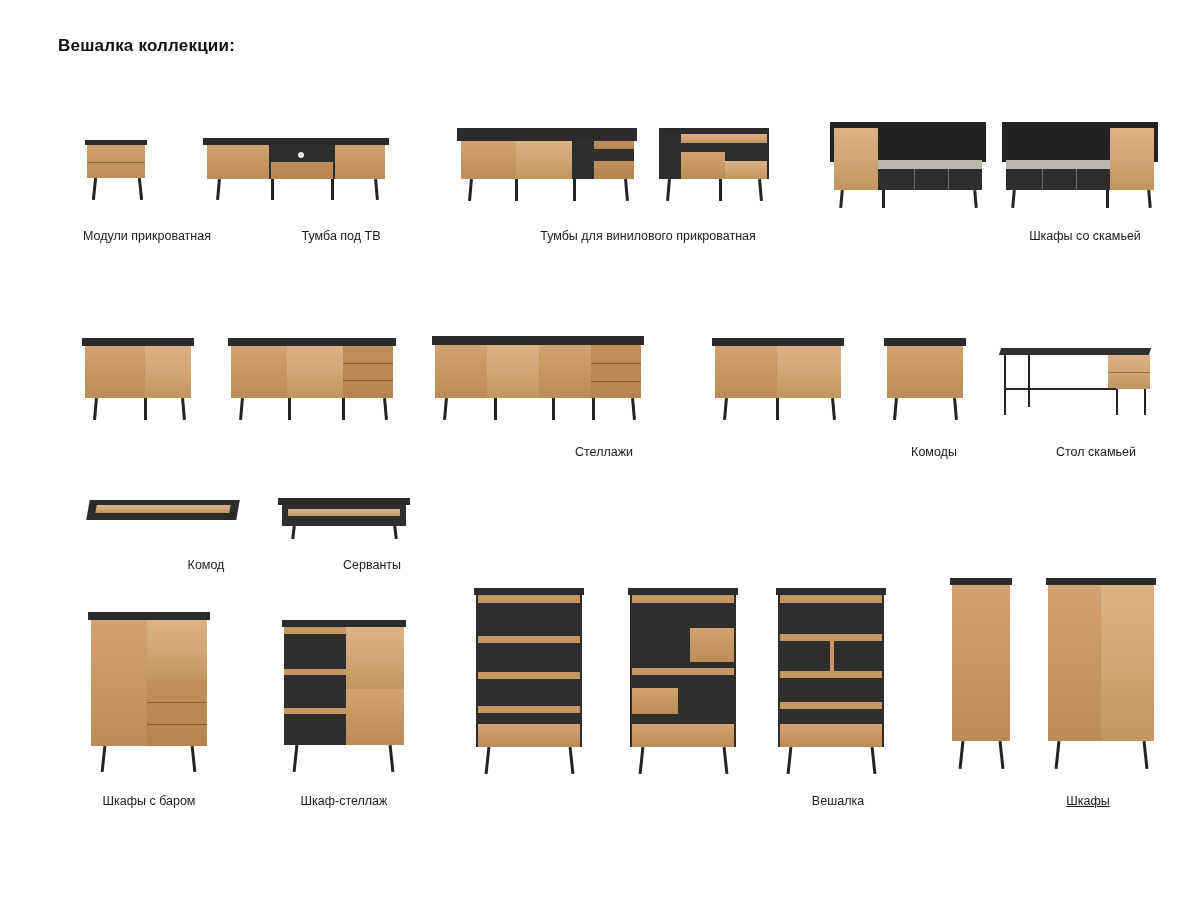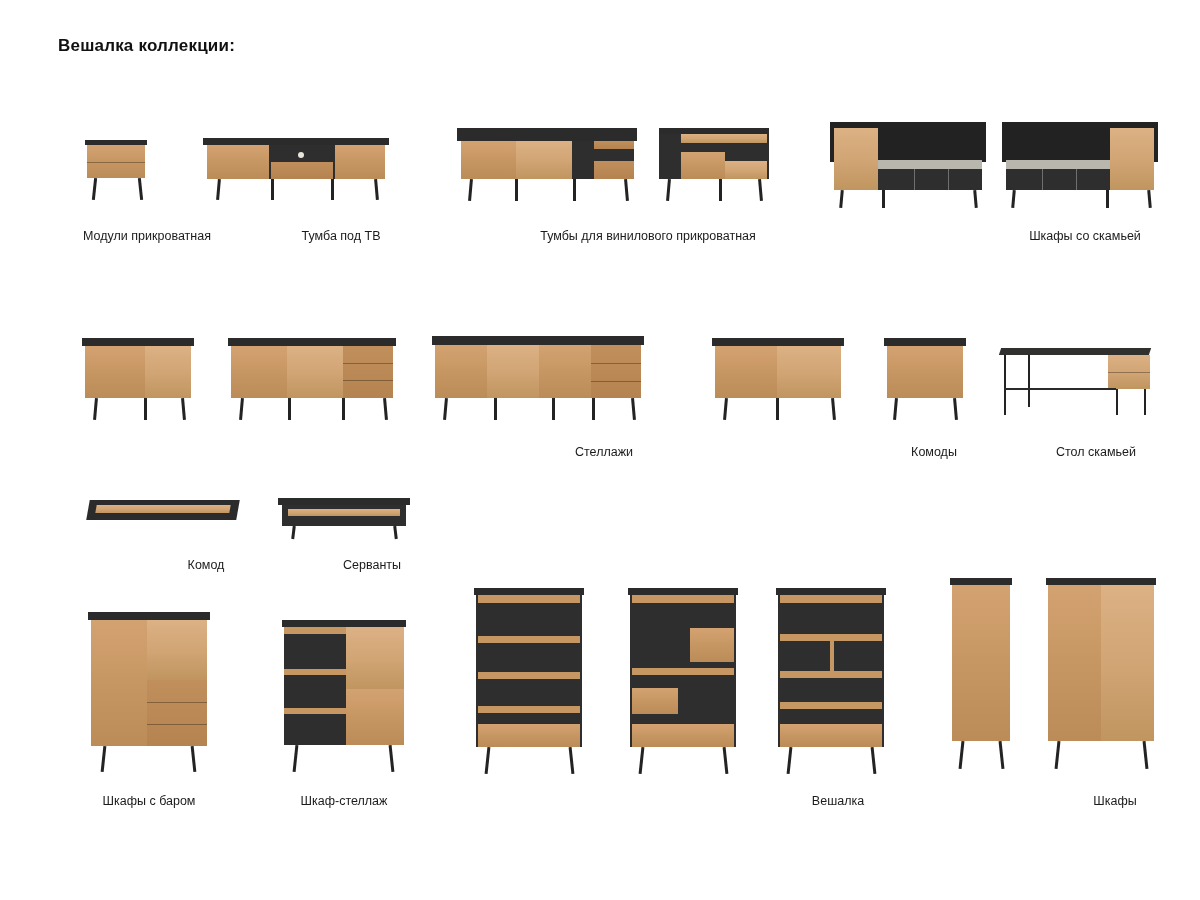--- a/index.html
+++ b/index.html
@@ -365,13 +365,13 @@
 
 <div class="item" style="left:1046px; top:578px; width:110px; height:196px;">
   <div class="fur" style="left:0; top:0; width:110px; height:196px;">
     <div class="body topslab" style="left:0; top:0; width:110px; height:7px;"></div>
     <div class="body wood" style="left:2px; top:7px; width:53px; height:156px;"></div>
     <div class="body wood-l" style="left:55px; top:7px; width:53px; height:156px;"></div>
     <div class="leg" style="left:10px; top:163px; height:28px; transform:rotate(6deg);"></div>
     <div class="leg" style="left:98px; top:163px; height:28px; transform:rotate(-6deg);"></div>
   </div>
 </div>
-<div class="caption" style="left:1115px; top:794px;">Шкафы</div>
+<div class="caption" style="left:1088px; top:794px;text-decoration:underline;">Шкафы</div>
 
 </body></html>

